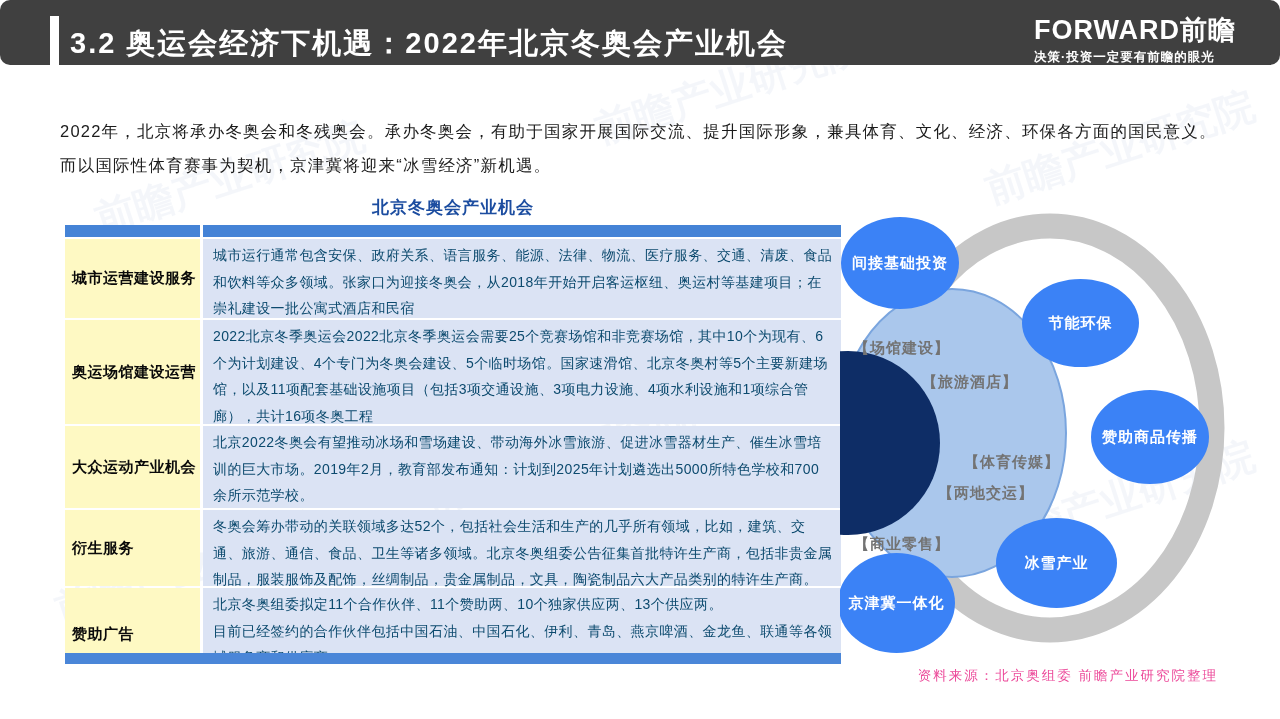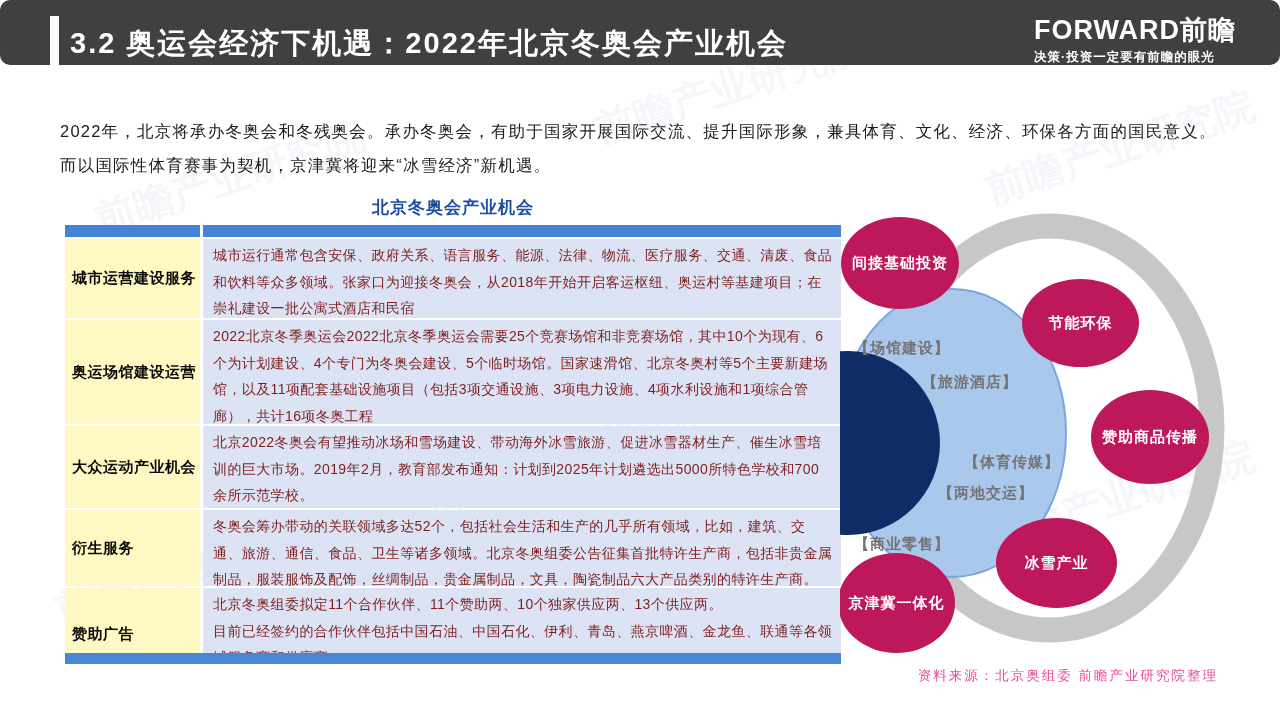--- a/index.html
+++ b/index.html
@@ -28,32 +28,32 @@
   .tbl-title { position:absolute; left:65px; top:196px; width:776px; text-align:center;
                color:#1c4da0; font-size:17px; font-weight:bold; letter-spacing:1px; }
   .tbl { position:absolute; left:65px; top:225px; width:776px; height:439px; overflow:hidden; }
   .tbl-topbar { display:flex; gap:3px; height:12px; margin-bottom:2px; }
   .tbl-topbar .seg-l { width:135px; background:#4583d6; }
   .tbl-topbar .seg-r { flex:1; background:#4583d6; }
   .row { display:flex; gap:3px; margin-bottom:2px; }
   .cell-label { width:135px; flex:none; background:#fef9c3; display:flex; align-items:center;
                 padding-left:7px; font-size:15px; font-weight:bold; color:#0a0a0a; letter-spacing:0.5px; }
   .cell-content { flex:1; background:#dbe3f4; padding:3px 8px 12px 10px; font-size:14px;
-                  line-height:26.5px; color:#7f1d1d; letter-spacing:0.4px; }
+                  line-height:26.5px; color:#0c4a6e; letter-spacing:0.4px; }
   .cell-content p { margin:0; }
   .h1{height:79px}.h2{height:104px}.h3{height:82px}.h4{height:76px}.h5{height:92px}
   .tbl-bottombar { position:absolute; left:0; bottom:0; width:776px; height:11px;
                    background:#4a86d8; z-index:3; }
 
   
   .diagram { position:absolute; left:840px; top:205px; width:400px; height:458px; overflow:hidden; }
   .diagram svg { position:absolute; left:0; top:0; }
   .inner-label { position:absolute; font-size:15px; font-weight:bold; color:#737373;
                  letter-spacing:1px; white-space:nowrap; z-index:2; }
-  .bubble { position:absolute; background:#be185d; border-radius:50%; display:flex;
+  .bubble { position:absolute; background:#3b82f6; border-radius:50%; display:flex;
             align-items:center; justify-content:center; color:#fff; font-size:15px;
             font-weight:bold; letter-spacing:1px; z-index:4; text-align:center; }
   .il-1 { left:14px;  top:134px; }
   .il-2 { left:82px;  top:168px; }
   .il-3 { left:124px; top:224px;margin-top:24px; }
   .il-4 { left:98px;  top:279px; }
   .il-5 { left:14px;  top:330px; }
   .bub-1 { left:1px;   top:12px;  width:118px; height:92px; }
   .bub-2 { left:182px; top:74px;  width:117px; height:88px; }
   .bub-3 { left:251px; top:185px; width:118px; height:94px; }

